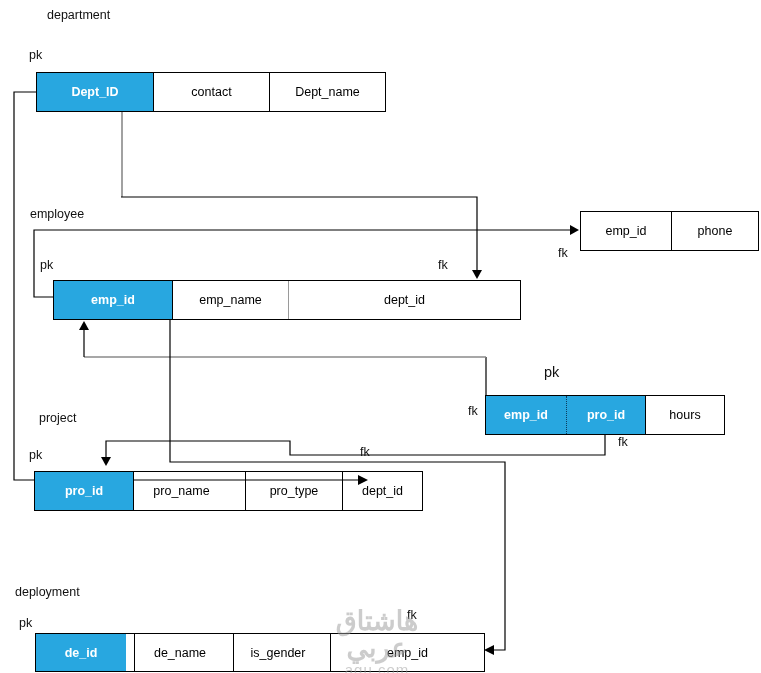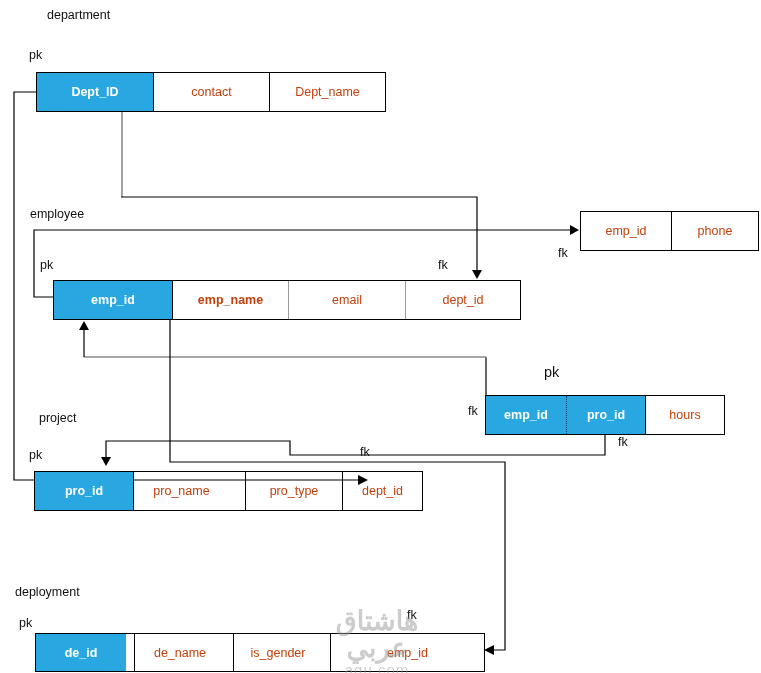--- a/index.html
+++ b/index.html
@@ -5,21 +5,21 @@
   html,body{margin:0;padding:0;}
   body{
     width:761px;height:673px;position:relative;background:#ffffff;
     font-family:"Liberation Sans", sans-serif;overflow:hidden;
   }
   #canvas{position:absolute;left:0;top:0;width:761px;height:580px;padding-left:24px;}
   svg.wires{position:absolute;left:0;top:0;z-index:1;}
   .tbl{position:absolute;display:flex;border:1px solid #000;background:transparent;z-index:2;box-sizing:border-box;}
   .cell{
     box-sizing:border-box;display:flex;align-items:center;justify-content:center;
-    font-size:12.5px;color:#c2410c;border-left:1px solid #000;background:transparent;
+    font-size:12.5px;color:#000000;border-left:1px solid #000;background:transparent;
     white-space:nowrap;
   }
   .cell.first{border-left:none;}
   .cell.pkcell{background:#28A7E0;color:#ffffff;font-weight:bold;}
   .cell.graydiv{border-left-color:#9a9a9a;}
   .cell.dotdiv{border-left:1px dotted #0c3c5c;}
   .lbl{position:absolute;font-size:12.5px;color:#111;z-index:3;white-space:nowrap;}
   .lbl.big{font-size:14.5px;}
   .watermark{
     position:absolute;z-index:4;text-align:center;color:#9b9b9b;opacity:0.5;
@@ -63,22 +63,21 @@
     <div class="cell first pkcell" style="width:116px;">Dept_ID</div>
     <div class="cell" style="width:116px;">contact</div>
     <div class="cell" style="width:116px;flex:1;">Dept_name</div>
   </div>
 
   <div class="lbl" style="left:30px;top:207px;">employee</div>
   <div class="lbl" style="left:40px;top:258px;">pk</div>
   <div class="lbl" style="left:438px;top:258px;">fk</div>
   <div class="tbl" style="left:53px;top:280px;width:468px;height:40px;">
     <div class="cell first pkcell" style="width:118px;">emp_id</div>
-    <div class="cell" style="width:116px;font-weight:bold;">emp_name</div>
-    <div class="cell graydiv" style="width:117px;">email</div>
+    <div class="cell" style="width:116px;">emp_name</div>
     <div class="cell graydiv" style="width:115px;flex:1;">dept_id</div>
   </div>
 
   <div class="lbl" style="left:558px;top:246px;">fk</div>
   <div class="tbl" style="left:580px;top:211px;width:179px;height:40px;">
     <div class="cell first" style="width:90px;">emp_id</div>
     <div class="cell" style="width:87px;flex:1;">phone</div>
   </div>
 
   <div class="lbl big" style="left:544px;top:364px;">pk</div>

